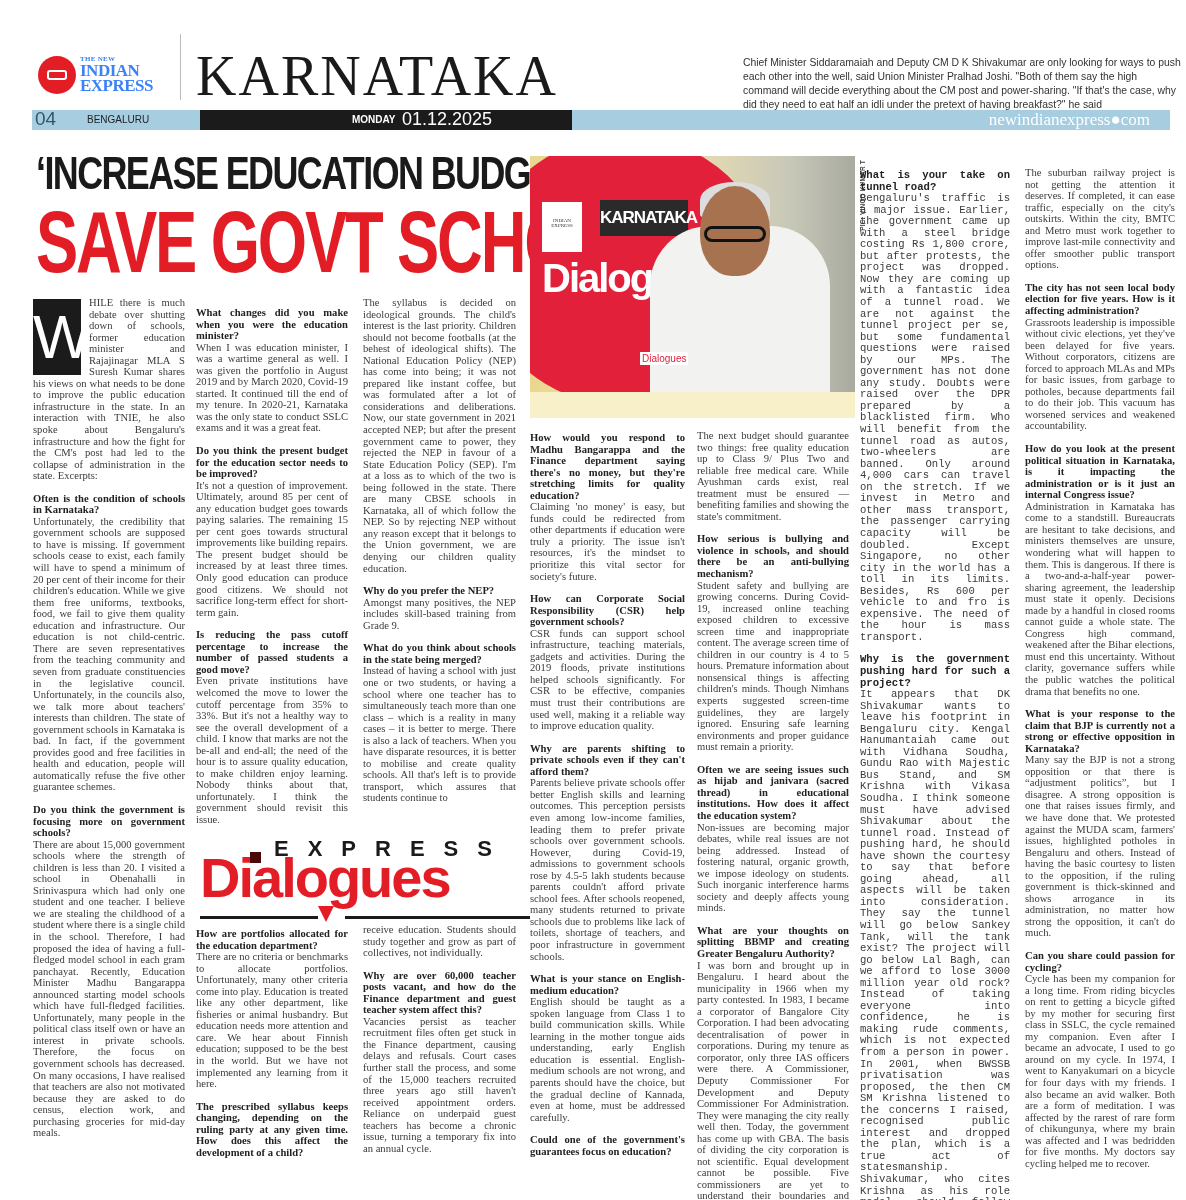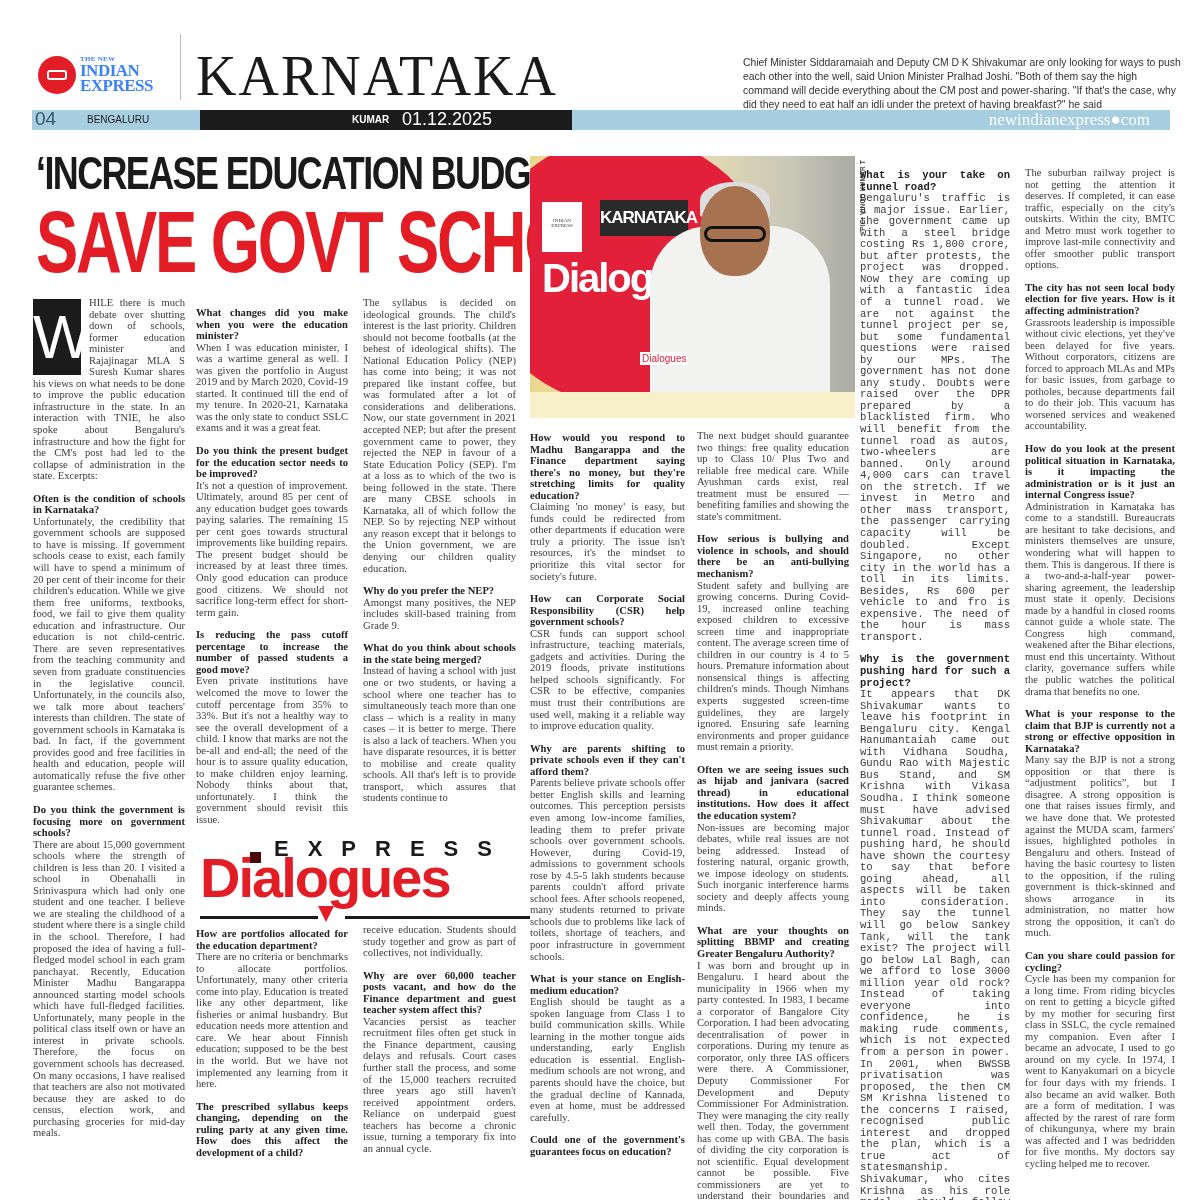--- a/index.html
+++ b/index.html
@@ -76,21 +76,21 @@
   <div class="section-title">KARNATAKA</div>
   <div class="teaser">Chief Minister Siddaramaiah and Deputy CM D K Shivakumar are only looking for ways to push each other into the well, said Union Minister Pralhad Joshi. "Both of them say the high command will decide everything about the CM post and power-sharing. "If that's the case, why did they need to eat half an idli under the pretext of having breakfast?" he said</div>
 </div>
 
 <div class="folio">
   <div class="folio-left">
     <span class="folio-page">04</span>
     <span class="folio-city">BENGALURU</span>
   </div>
   <div class="folio-mid">
-    <span class="folio-day">KUMAR</span>
+    <span class="folio-day">MONDAY</span>
     <span class="folio-date">01.12.2025</span>
   </div>
   <div class="folio-right">
     <span class="folio-site">newindianexpress●com</span>
   </div>
 </div>
 
 <div class="hl1">‘INCREASE EDUCATION BUDGET TO</div>
 <div class="hl2">SAVE GOVT SCHOOLS’</div>
 
@@ -162,21 +162,21 @@
   <p class="q">How can Corporate Social Responsibility (CSR) help government schools?</p>
   <p>CSR funds can support school infrastructure, teaching materials, gadgets and activities. During the 2019 floods, private institutions helped schools significantly. For CSR to be effective, companies must trust their contributions are used well, making it a reliable way to improve education quality.</p>
   <p class="q">Why are parents shifting to private schools even if they can't afford them?</p>
   <p>Parents believe private schools offer better English skills and learning outcomes. This perception persists even among low-income families, leading them to prefer private schools over government schools. However, during Covid-19, admissions to government schools rose by 4.5-5 lakh students because parents couldn't afford private school fees. After schools reopened, many students returned to private schools due to problems like lack of toilets, shortage of teachers, and poor infrastructure in government schools.</p>
   <p class="q">What is your stance on English-medium education?</p>
   <p>English should be taught as a spoken language from Class 1 to build communication skills. While learning in the mother tongue aids understanding, early English education is essential. English-medium schools are not wrong, and parents should have the choice, but the gradual decline of Kannada, even at home, must be addressed carefully.</p>
   <p class="q">Could one of the government's guarantees focus on education?</p>
 </div>
 
 <div class="col" style="left:697px; top:430px; width:152px;">
-  <p>The next budget should guarantee two things: free quality education up to Class 10/ Plus Two and reliable free medical care. While Ayushman cards exist, real treatment must be ensured — benefiting families and showing the state's commitment.</p>
+  <p>The next budget should guarantee two things: free quality education up to Class 9/ Plus Two and reliable free medical care. While Ayushman cards exist, real treatment must be ensured — benefiting families and showing the state's commitment.</p>
   <p class="q">How serious is bullying and violence in schools, and should there be an anti-bullying mechanism?</p>
   <p>Student safety and bullying are growing concerns. During Covid-19, increased online teaching exposed children to excessive screen time and inappropriate content. The average screen time of children in our country is 4 to 5 hours. Premature information about nonsensical things is affecting children's minds. Though Nimhans experts suggested screen-time guidelines, they are largely ignored. Ensuring safe learning environments and proper guidance must remain a priority.</p>
   <p class="q">Often we are seeing issues such as hijab and janivara (sacred thread) in educational institutions. How does it affect the education system?</p>
   <p>Non-issues are becoming major debates, while real issues are not being addressed. Instead of fostering natural, organic growth, we impose ideology on students. Such inorganic interference harms society and deeply affects young minds.</p>
   <p class="q">What are your thoughts on splitting BBMP and creating Greater Bengaluru Authority?</p>
   <p>I was born and brought up in Bengaluru. I heard about the municipality in 1966 when my party contested. In 1983, I became a corporator of Bangalore City Corporation. I had been advocating decentralisation of power in corporations. During my tenure as corporator, only three IAS officers were there. A Commissioner, Deputy Commissioner For Development and Deputy Commissioner For Administration. They were managing the city really well then. Today, the government has come up with GBA. The basis of dividing the city corporation is not scientific. Equal development cannot be possible. Five commissioners are yet to understand their boundaries and total revenue generation, salaries for staff. The division is politically motivated and is not a citizen-centric devolution of power. There is no answer for potholes, garbage and pollution. Citizens will have to pay for these vital mistakes by the government.</p>
 </div>
 
 <div class="col" style="left:860px; top:170px; width:150px;font-family:Liberation Mono, monospace;">
   <p class="q" style="margin-top:0">What is your take on tunnel road?</p>

